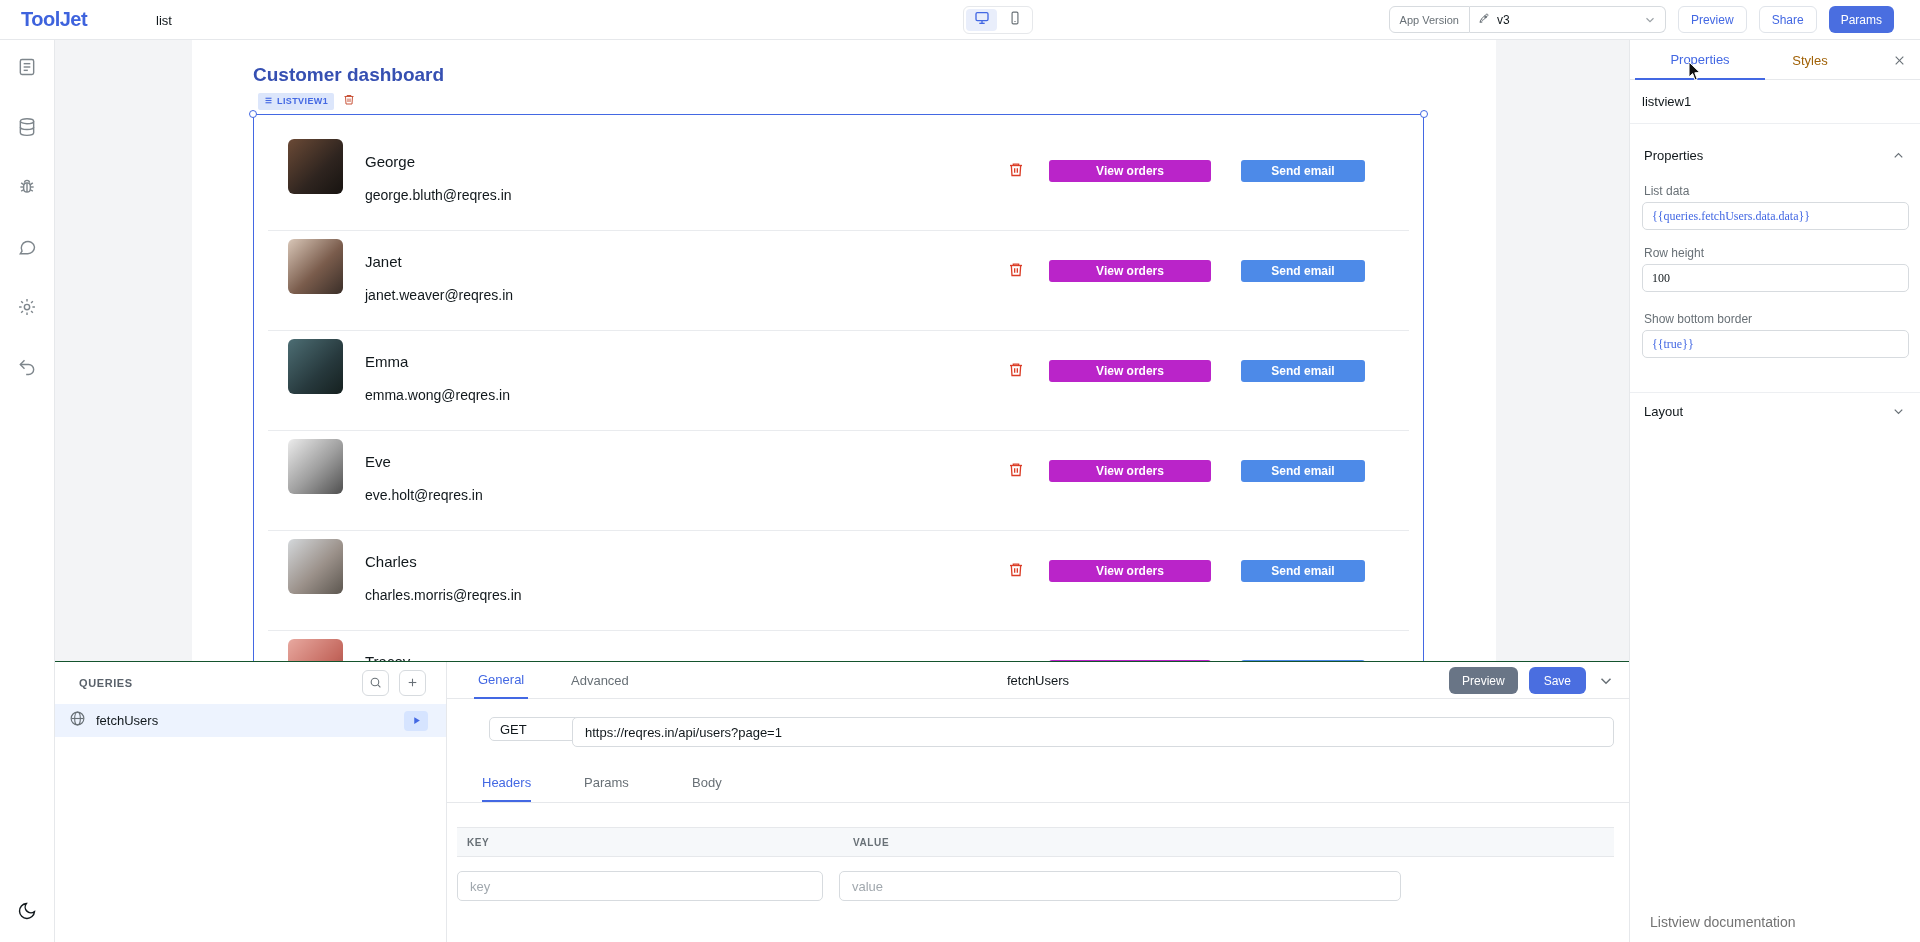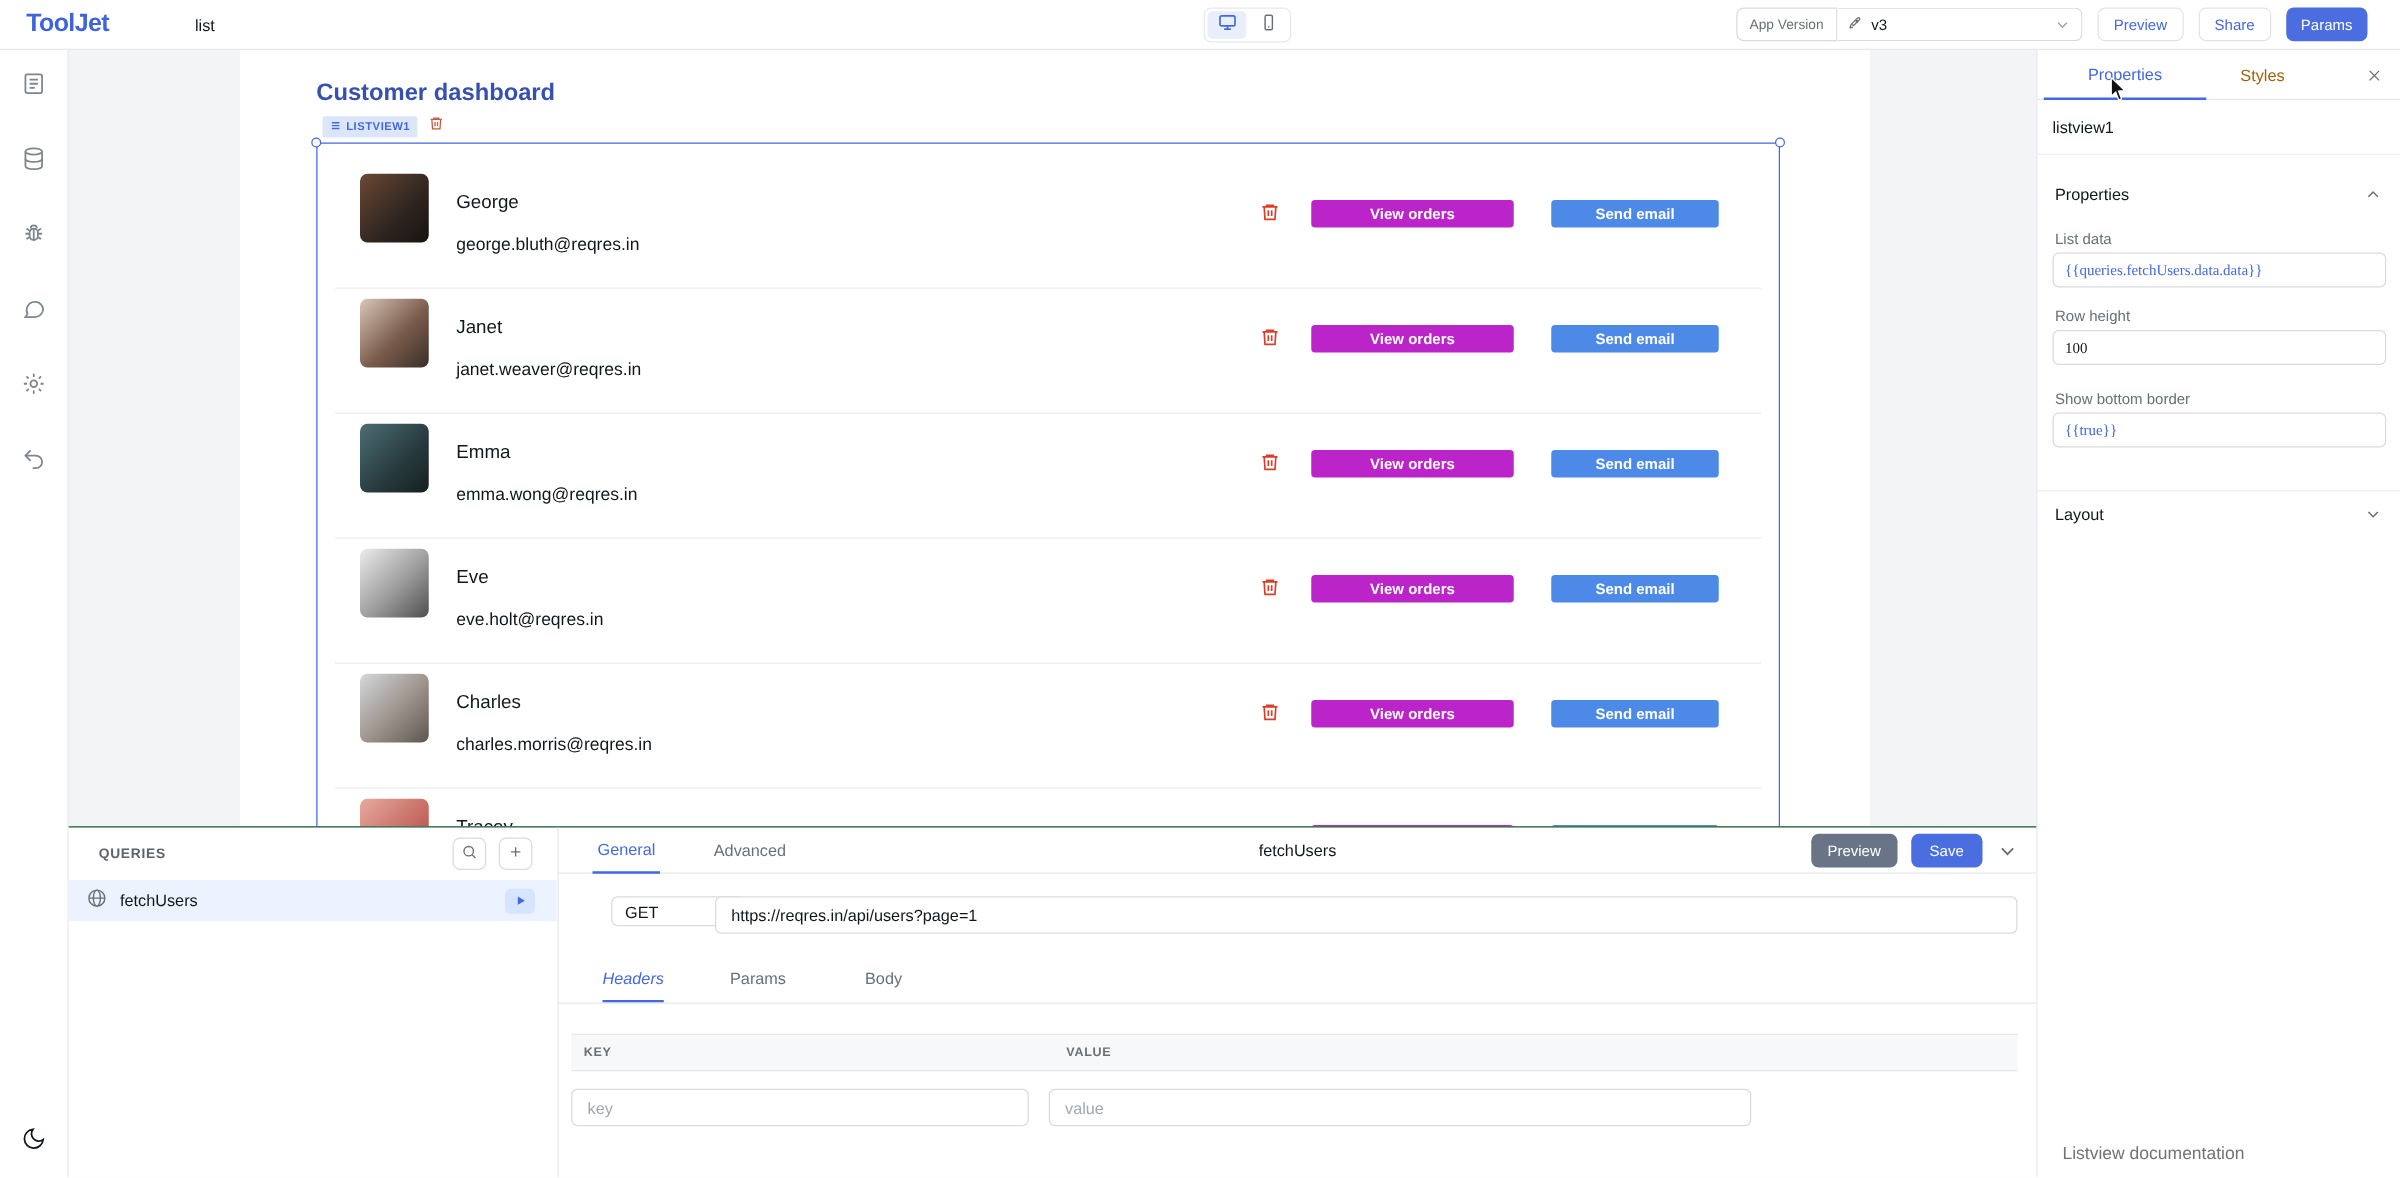--- a/index.html
+++ b/index.html
@@ -52,21 +52,21 @@
   .av2 { background:linear-gradient(135deg,#d9c7b8,#7a5c4c 55%,#3a2e28); }
   .av3 { background:linear-gradient(135deg,#4d6e74,#27393d 60%,#15201f); }
   .av4 { background:linear-gradient(135deg,#ececec,#9c9c9c 55%,#4f4f4f); }
   .av5 { background:linear-gradient(135deg,#d4d8db,#9b918a 55%,#5c564f); }
   .av6 { background:linear-gradient(135deg,#e8a9a0,#c4685e 60%,#8e423b); }
   .lv-name { position:absolute; left:97px; top:22px; font-size:15px; color:#11181C; }
   .lv-email { position:absolute; left:97px; top:56px; font-size:14px; color:#11181C; }
   .lv-trash { position:absolute; left:740px; top:30px; width:17px; height:18px; cursor:pointer; }
   .btn-orders { position:absolute; left:781px; top:29px; width:162px; height:22px; background:#BA24C9;
     color:#fff; font-size:12px; font-weight:bold; border:none; border-radius:3px; cursor:pointer; font-family:inherit; }
-  .btn-email { position:absolute; left:973px; top:29px; width:134px; height:22px; background:#4D8AE8;
+  .btn-email { position:absolute; left:973px; top:29px; width:124px; height:22px; background:#4D8AE8;
     color:#fff; font-size:12px; font-weight:bold; border:none; border-radius:3px; cursor:pointer; font-family:inherit; }
 
   
   .query-panel { position:absolute; left:55px; right:291px; top:661px; bottom:0; background:#fff;
     border-top:1px solid #14532d; z-index:35; }
   .qp-left { position:absolute; left:0; top:0; bottom:0; width:392px; border-right:1px solid #E6E8EB; }
   .qp-left-header { position:absolute; left:0; top:0; right:0; height:42px; display:flex; align-items:center;
     padding:0 20px 0 24px; }
   .qp-title-text { font-size:11px; font-weight:bold; letter-spacing:0.6px; color:#5A626B; }
   .qp-left-actions { margin-left:auto; display:flex; gap:10px; }
@@ -91,21 +91,21 @@
     font-size:12px; font-weight:500; cursor:pointer; font-family:inherit; }
   .btn-blue { height:27px; padding:0 15px; border:none; border-radius:6px; background:#4A6EE0; color:#fff;
     font-size:12px; font-weight:500; cursor:pointer; font-family:inherit; }
   .method-select { position:absolute; left:10px; top:55px; width:106px; height:24px; border:1px solid #D7DBDF;
     border-radius:5px; display:flex; align-items:center; padding:0 10px; font-size:13px; color:#11181C;
     cursor:pointer; background:#fff;margin-left:32px; }
   .method-select .chev { margin-left:auto; }
   .url-input { position:absolute; left:125px; top:55px; right:15px; height:30px; border:1px solid #D7DBDF;
     border-radius:5px; padding:0 12px; font-size:13px; color:#11181C; font-family:inherit; outline:none; }
   .subtab { position:absolute; top:113px; font-size:13px; color:#687076; padding-bottom:10px; cursor:pointer; }
-  .subtab.active { color:#4368E3; font-weight:500; border-bottom:2px solid #4368E3;font-style:italic; }
+  .subtab.active { color:#4368E3; font-weight:500; border-bottom:2px solid #4368E3; }
   .subtab.s-headers { left:35px; }
   .subtab.s-params { left:137px; }
   .subtab.s-body { left:245px; }
   .subtab-line { position:absolute; left:0; right:0; top:140px; border-bottom:1px solid #E6E8EB; }
   .kv-header { position:absolute; left:10px; right:15px; top:165px; height:30px; background:#F6F8FA;
     border-top:1px solid #E6E8EB; border-bottom:1px solid #E6E8EB; }
   .kv-h { position:absolute; top:9px; font-size:10px; font-weight:bold; letter-spacing:0.6px; color:#687076; }
   .kv-h.k { left:10px; } .kv-h.v { left:396px; }
   .kv-input { position:absolute; top:209px; height:30px; border:1px solid #D7DBDF; border-radius:5px;
     padding:0 12px; font-size:13px; color:#11181C; font-family:inherit; outline:none; }

